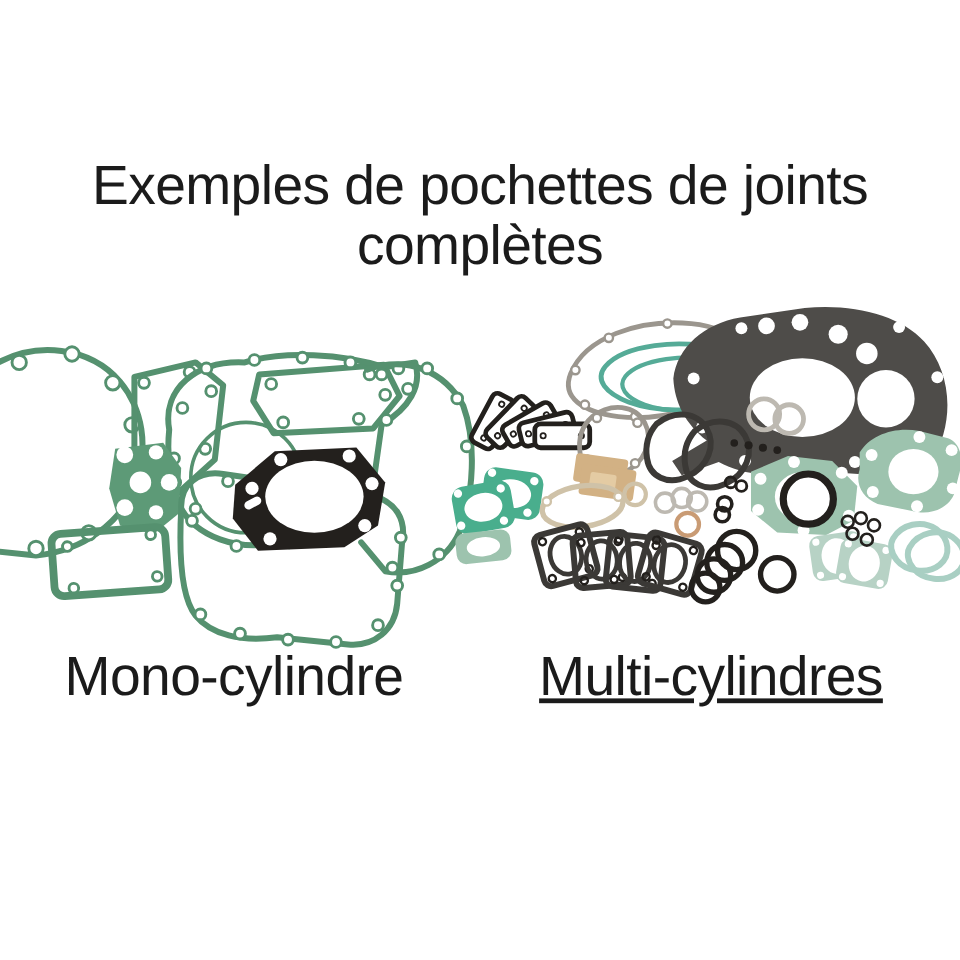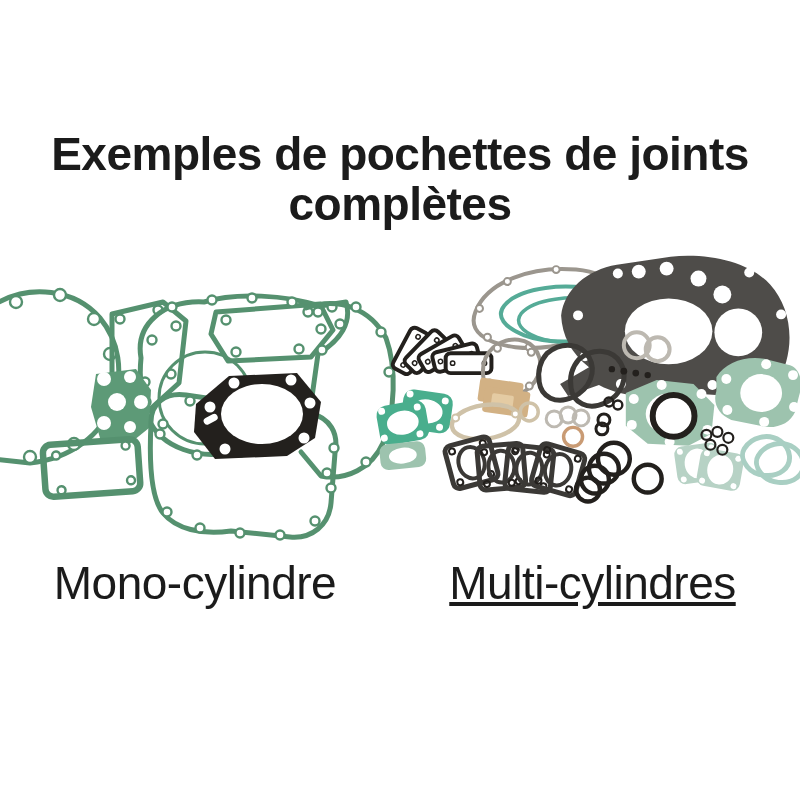--- a/index.html
+++ b/index.html
@@ -1,24 +1,24 @@
 <!DOCTYPE html>
 <html style="--background: #ffffff; --text: #1b1b1b; --gasket-teal: #55916f; --gasket-teal-fill: #5d9a77; --teal-outline: #55ab97; --teal-fill: #9dc3ae; --teal-fill-light: #b7d2c5; --gasket-green: #49ae8d; --gasket-dark: #4e4c49; --gasket-black: #23201d; --gasket-tan: #d2b184; --gasket-cream: #cfc2a8; --cover-gray: #9b968e; --ring-gray: #bdb9b1; --charcoal: #3b3936;"><head>
 <meta charset="utf-8">
 <style>
   html,body{margin:0;padding:0;}
   body{width:800px;height:800px;font-family:"Liberation Sans",sans-serif;}
   .stage{position:relative;width:800px;height:800px;overflow:hidden;background:var(--background,#ffffff);color:var(--text,#1b1b1b);}
   .title{position:absolute;top:130px;left:0;width:800px;margin:0;text-align:center;
-         font-size:46px;font-weight:700;line-height:1.08;letter-spacing:-0.5px;color:var(--text,#1b1b1b);}
+         font-size:46px;font-weight:400;line-height:1.08;letter-spacing:-0.5px;color:var(--text,#1b1b1b);}
   .title .tline{display:block;}
   figure{margin:0;position:absolute;}
   .fig-mono{left:0;top:262px;width:400px;height:290px;}
   .fig-multi{left:372px;top:253px;width:428px;height:292px;}
-  .kit-label{position:absolute;top:556px;margin:0;text-align:center;font-size:46px;font-weight:400;
+  .kit-label{position:absolute;top:536px;margin:0;text-align:center;font-size:46px;font-weight:400;
              letter-spacing:-0.5px;color:var(--text,#1b1b1b);}
   .kit-label.mono{left:0;width:390px;}
   .kit-label.multi{left:400px;width:385px;text-decoration:underline;}
 
   
   .mono-ol{fill:none;stroke:var(--gasket-teal,#55916f);stroke-width:5;stroke-linejoin:round;stroke-linecap:round;}
   .mono-thin{fill:none;stroke:var(--gasket-teal,#55916f);stroke-width:3;}
   .mono-hole{fill:#fff;stroke:var(--gasket-teal,#55916f);stroke-width:2.4;}
   .mono-fill{fill:var(--gasket-teal-fill,#5d9a77);}
   .blk{fill:var(--gasket-black,#23201d);}

